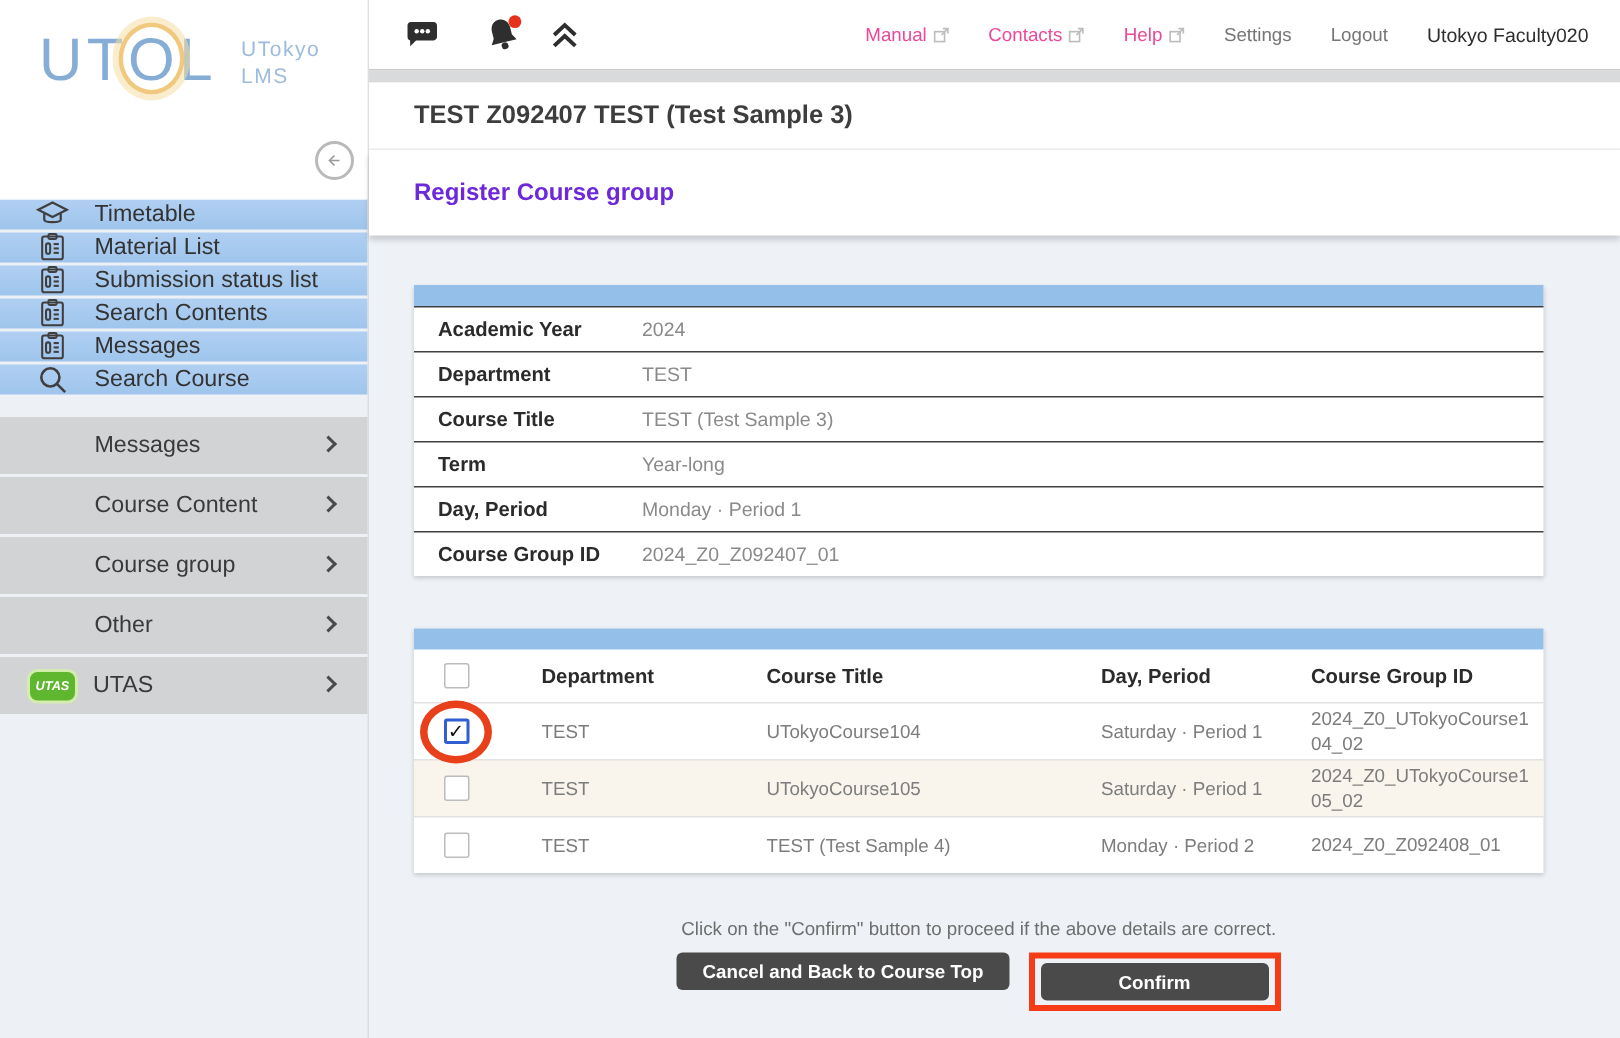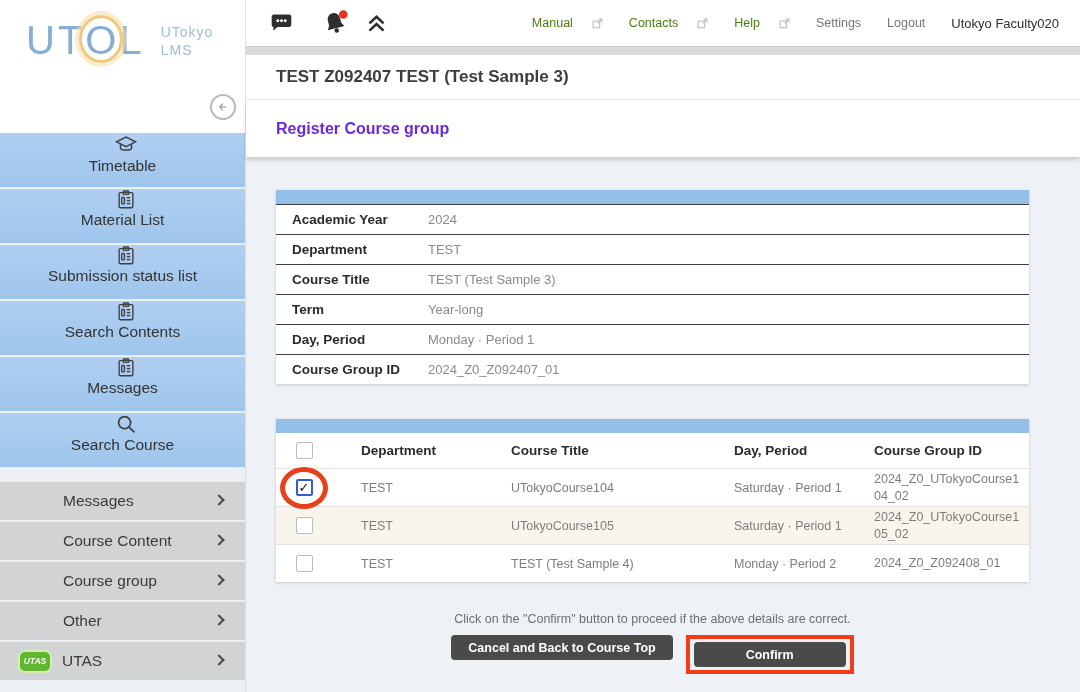--- a/index.html
+++ b/index.html
@@ -11,22 +11,22 @@
   .sidebar { width:245px; background:#edf1f6; flex:none; }
   .logo-area { height:133px; background:#fff; position:relative; }
   .logo-row { position:absolute; left:26px; top:20px; display:flex; align-items:flex-start; }
   .logo-main { font-size:40px; font-weight:400; color:#86add5; letter-spacing:3px; line-height:1; }
   .logo-o { position:relative; display:inline-block; }
   .logo-o::before { content:""; position:absolute; left:-6px; top:-5px; right:-4px; bottom:-3px;
       border:3px solid #f0c97e; border-radius:50%; box-shadow:0 0 0 4px rgba(244,222,166,.55); }
   .logo-sub { font-size:14px; color:#9dbcdd; line-height:1.25; margin:4px 0 0 16px; letter-spacing:1px; }
   .collapse-btn { position:absolute; right:9px; bottom:13px; width:26px; height:26px; border:2px solid #b9b9b9;
       border-radius:50%; background:#fff; display:flex; align-items:center; justify-content:center; cursor:pointer; }
-  .menu-blue .item { height:54px; margin-bottom:2px; display:flex; align-items:center;
-      background:linear-gradient(180deg,#b0cff2 0%,#9fc5ec 100%); cursor:pointer;flex-direction:column; }
+  .menu-blue .item { height:20px; margin-bottom:2px; display:flex; align-items:center;
+      background:linear-gradient(180deg,#b0cff2 0%,#9fc5ec 100%); cursor:pointer; }
   .menu-blue .icon-box { width:26px; margin:0 15px 0 22px; display:flex; justify-content:center; }
   .menu-blue .lbl { font-size:15.5px; color:#333; }
   .menu-gray { margin-top:15px; }
   .menu-gray .item { height:38px; margin-bottom:2px; display:flex; align-items:center;
       background:#d2d3d5; cursor:pointer; position:relative; }
   .menu-gray .lbl { font-size:15.5px; color:#3a3a3a; margin-left:63px; }
   .menu-gray .item.has-icon .lbl { margin-left:12px; }
   .utas-badge { width:30px; height:19px; margin-left:20px; background:#5fb62f; border-radius:5px;
       box-shadow:0 0 0 2px #d4edae; color:#fff; font-size:8.5px; font-weight:bold; font-style:italic;
       display:flex; align-items:center; justify-content:center; letter-spacing:0; flex:none; }
@@ -34,21 +34,21 @@
       border-top:2px solid #4a4a4a; border-right:2px solid #4a4a4a; transform:rotate(45deg); }
 
   
   .main { flex:1; display:flex; flex-direction:column; border-left:1px solid #dedede; min-width:0; }
   .topbar { height:47px; background:#fff; border-bottom:1px solid #c9c9c9; display:flex; align-items:center; flex:none; }
   .topbar .ic { display:flex; align-items:center; cursor:pointer; }
   .ic-chat { margin-left:22px; }
   .ic-bell { margin-left:26px; }
   .ic-collapse { margin-left:12px; }
   .top-links { margin-left:auto; display:flex; align-items:center; gap:26px; margin-right:21px; }
-  .tlink { font-size:12.5px; color:#4d7c0f; display:flex; align-items:center; gap:19px; cursor:pointer; }
+  .tlink { font-size:12.5px; color:#ec4899; display:flex; align-items:center; gap:4px; cursor:pointer; }
   .tlink2 { font-size:12.5px; color:#767676; cursor:pointer; }
   .tuser { font-size:13px; color:#2e2e2e; font-weight:normal; }
 
   .gap-strip { height:8px; background:#d9dadc; flex:none; }
   .titlebar1 { height:45px; background:#fff; border-bottom:1px solid #ececec; display:flex; align-items:center;
       padding-left:30px; font-size:17px; font-weight:bold; color:#3d3d3d; flex:none; }
   .titlebar2 { height:57px; background:#fff; display:flex; align-items:center; padding-left:30px;
       font-size:16px; font-weight:bold; color:#6d28d9; flex:none; position:relative; z-index:2;
       box-shadow:0 3px 4px rgba(0,0,0,.16); }
 

